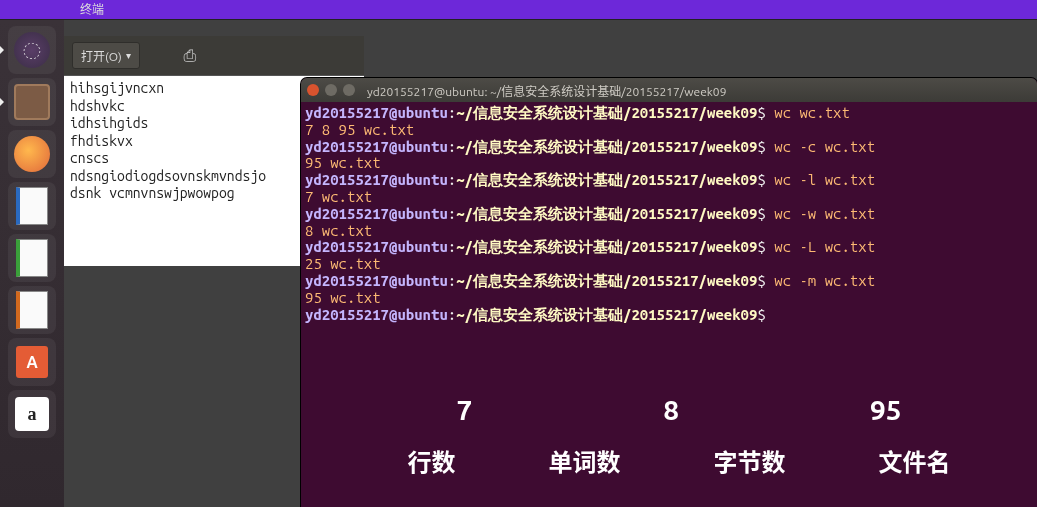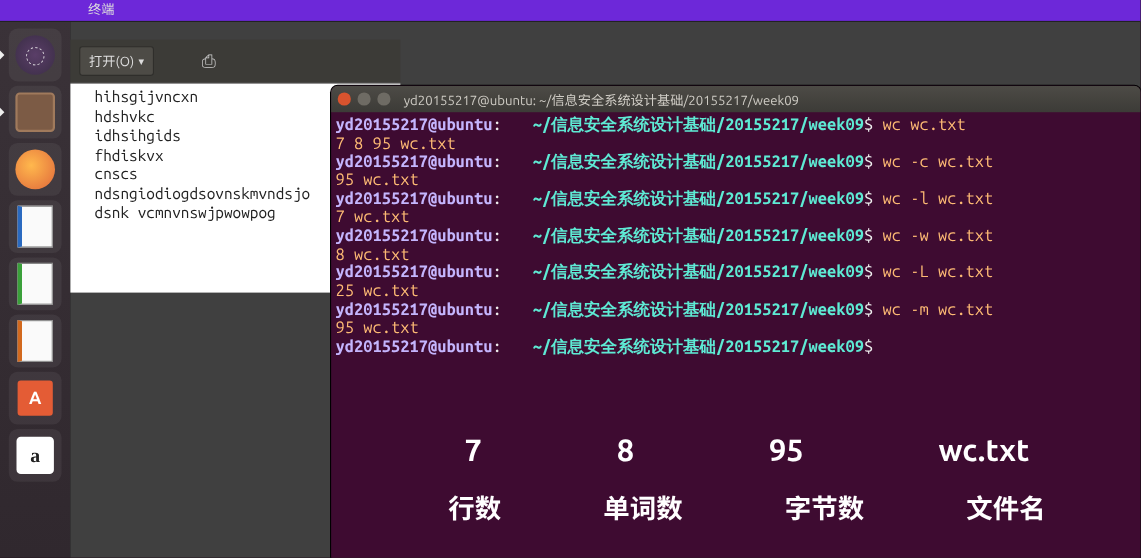--- a/index.html
+++ b/index.html
@@ -113,21 +113,21 @@
     color:#ccc;
     display:flex;align-items:center;justify-content:center;
     cursor:pointer;
     margin-left:30px;
   }
   .gedit-body {
     background:#fff;
     color:#222;
     font-family:"Ubuntu Mono","DejaVu Sans Mono",monospace;
     font-size:14px;
-    padding:4px 22px;
+    padding:4px 6px;
     line-height:1.25;
     white-space:pre;
     height:calc(100% - 40px);
     overflow:hidden;
   }
 
   
   .term-window {
     position:absolute;
     left:237px;
@@ -158,21 +158,21 @@
     font-weight:normal;
   }
   .term-body {
     font-family:"Ubuntu Mono","DejaVu Sans Mono",monospace;
     font-size:15px;
     color:#eee;
     padding:3px 4px;
     line-height:1.12;
   }
   .prompt-user{color:#c4b5fd;font-weight:bold;}
-  .prompt-path{color:#5eead4;font-weight:bold;margin-left:28px;}
+  .prompt-path{color:#fef9c3;font-weight:bold;}
   .prompt-dollar{color:#eee;}
   .output{color:#fdba74;}
   .overlay-table{
     position:absolute;
     bottom:30px;
     left:60px;
     right:40px;
     color:#fff;
     font-weight:bold;
   }
@@ -256,21 +256,20 @@
         <div><span class="prompt-user">yd20155217@ubuntu</span><span class="prompt-dollar">:</span><span class="prompt-path">~/信息安全系统设计基础/20155217/week09</span><span class="prompt-dollar">$ </span><span class="output">wc -m wc.txt</span></div>
         <div class="output">95 wc.txt</div>
         <div><span class="prompt-user">yd20155217@ubuntu</span><span class="prompt-dollar">:</span><span class="prompt-path">~/信息安全系统设计基础/20155217/week09</span><span class="prompt-dollar">$ </span><span class="output"></span></div>
       </div>
 
     <div class="overlay-table">
       <div class="overlay-row values">
         <span>7</span>
         <span>8</span>
         <span>95</span>
-        <span>wc.txt</span>
       </div>
       <div class="overlay-row labels">
         <span>行数</span>
         <span>单词数</span>
         <span>字节数</span>
         <span>文件名</span>
       </div>
     </div>
   </div>
 

